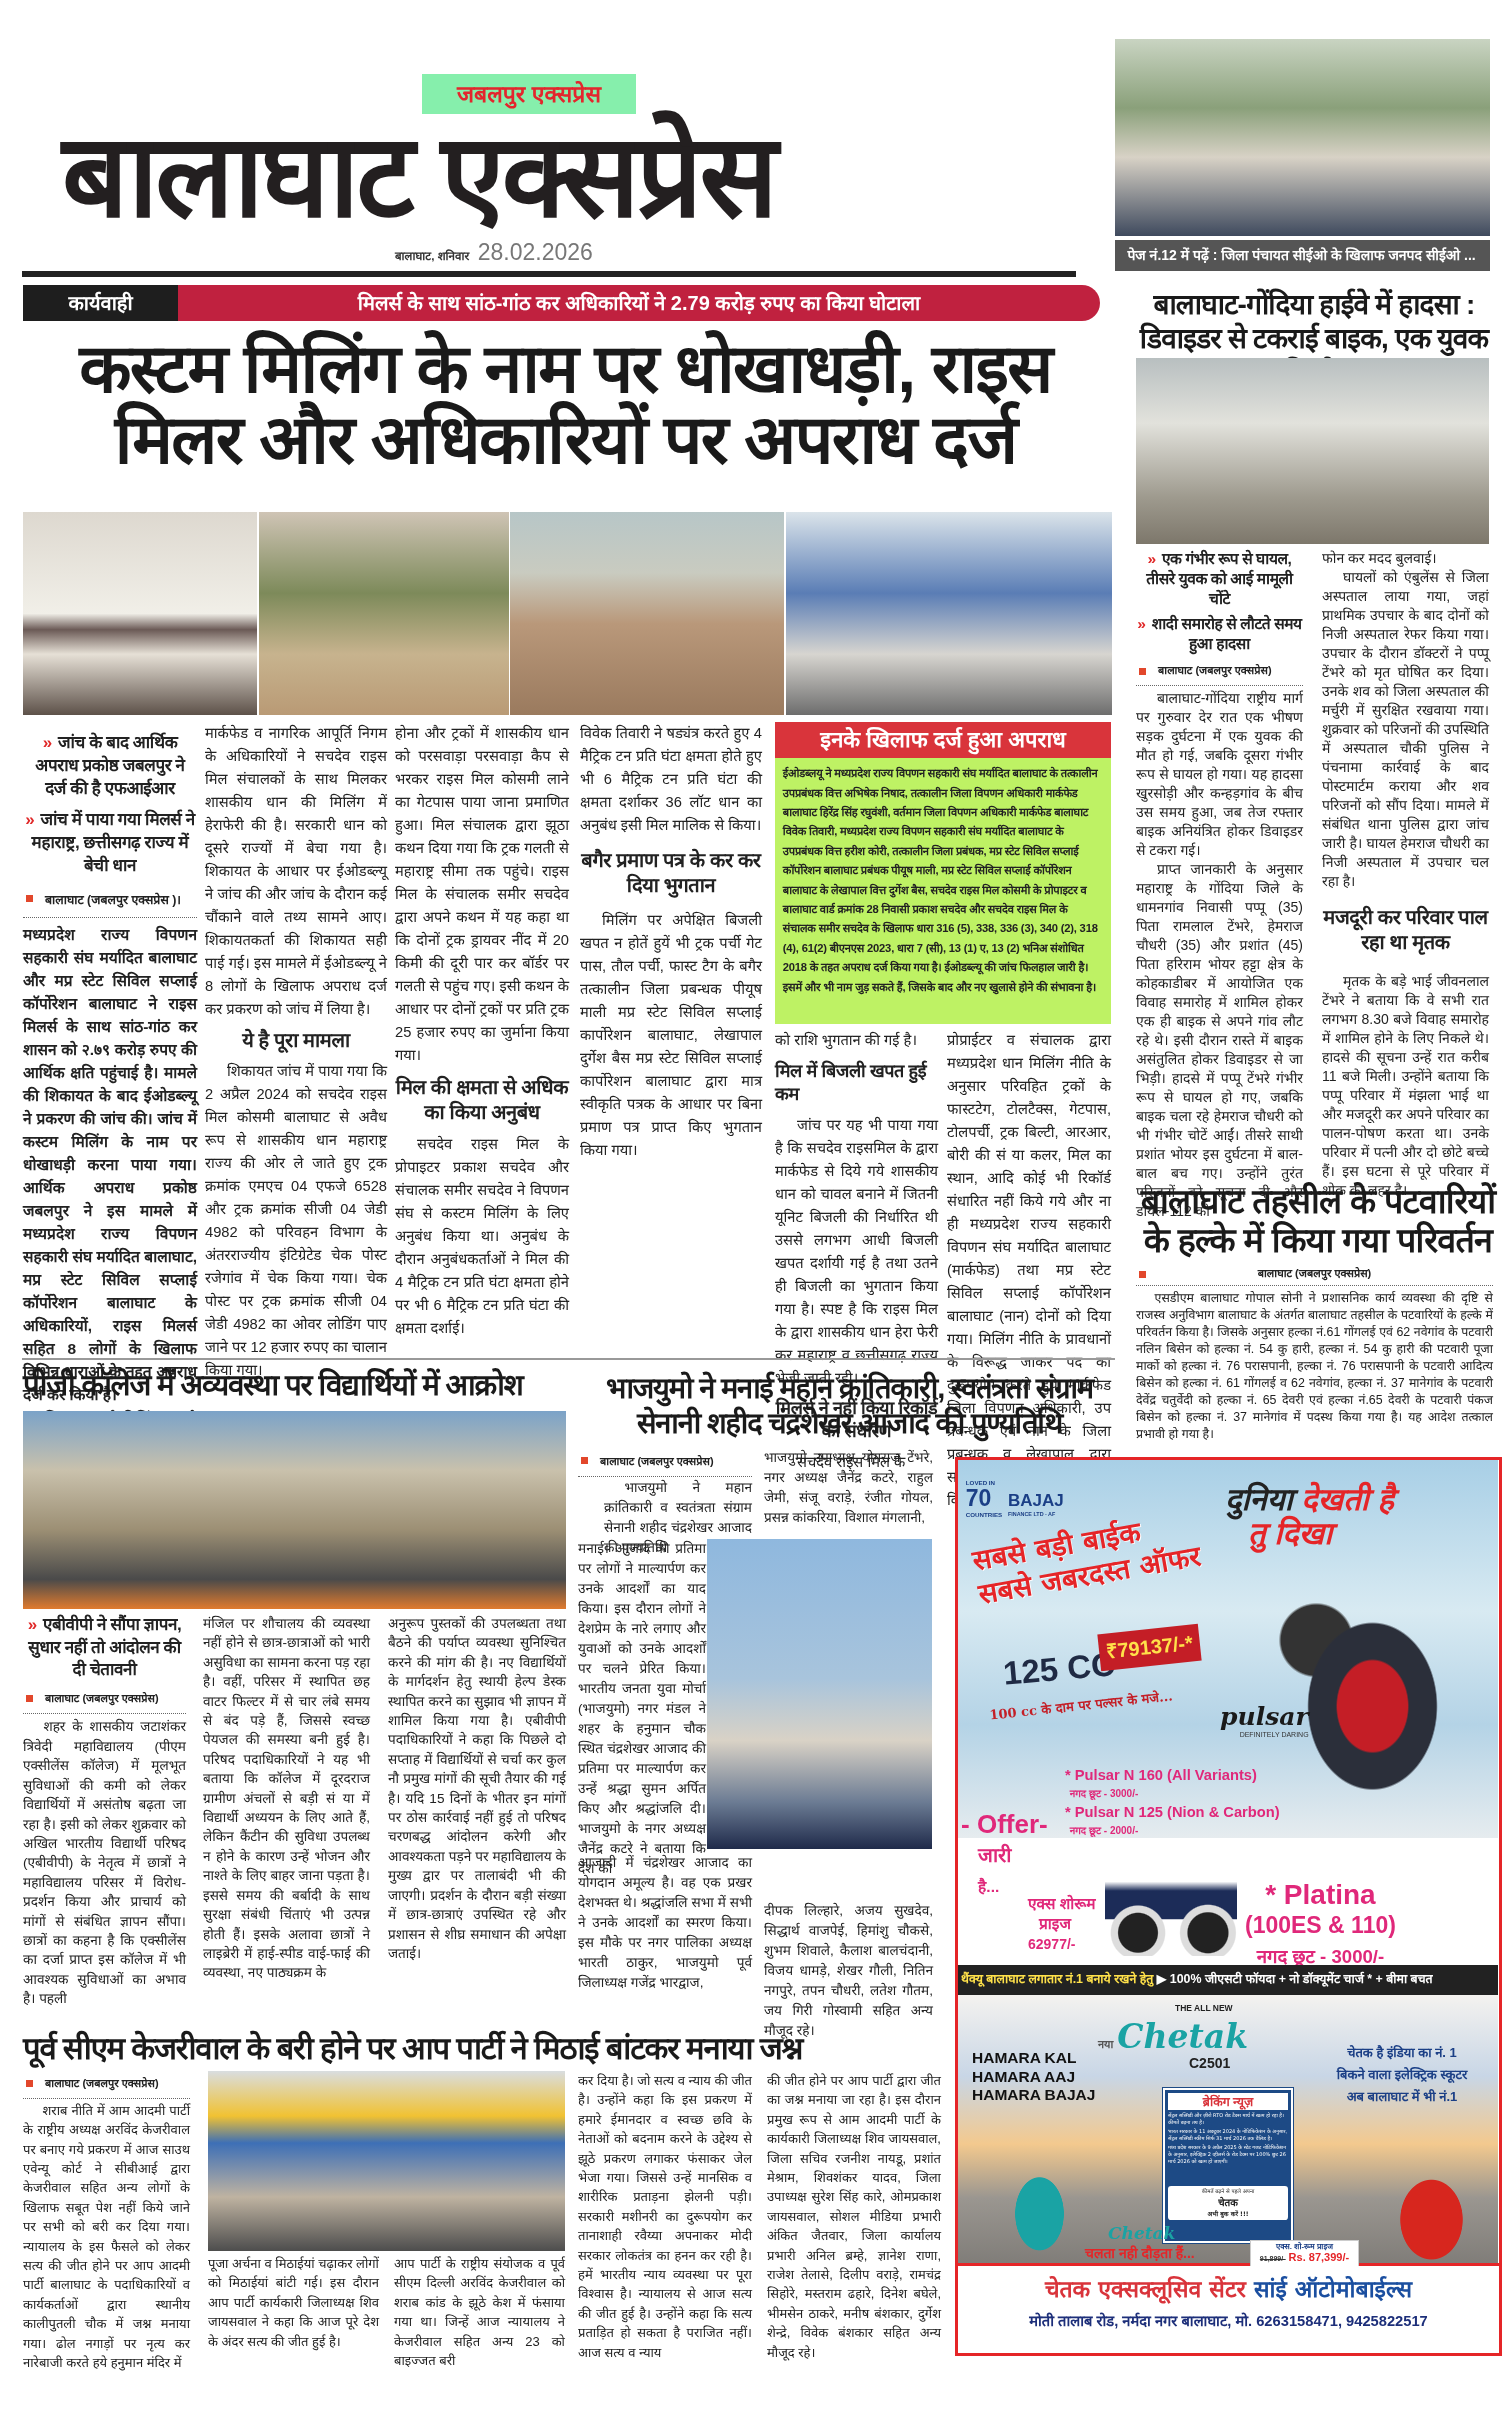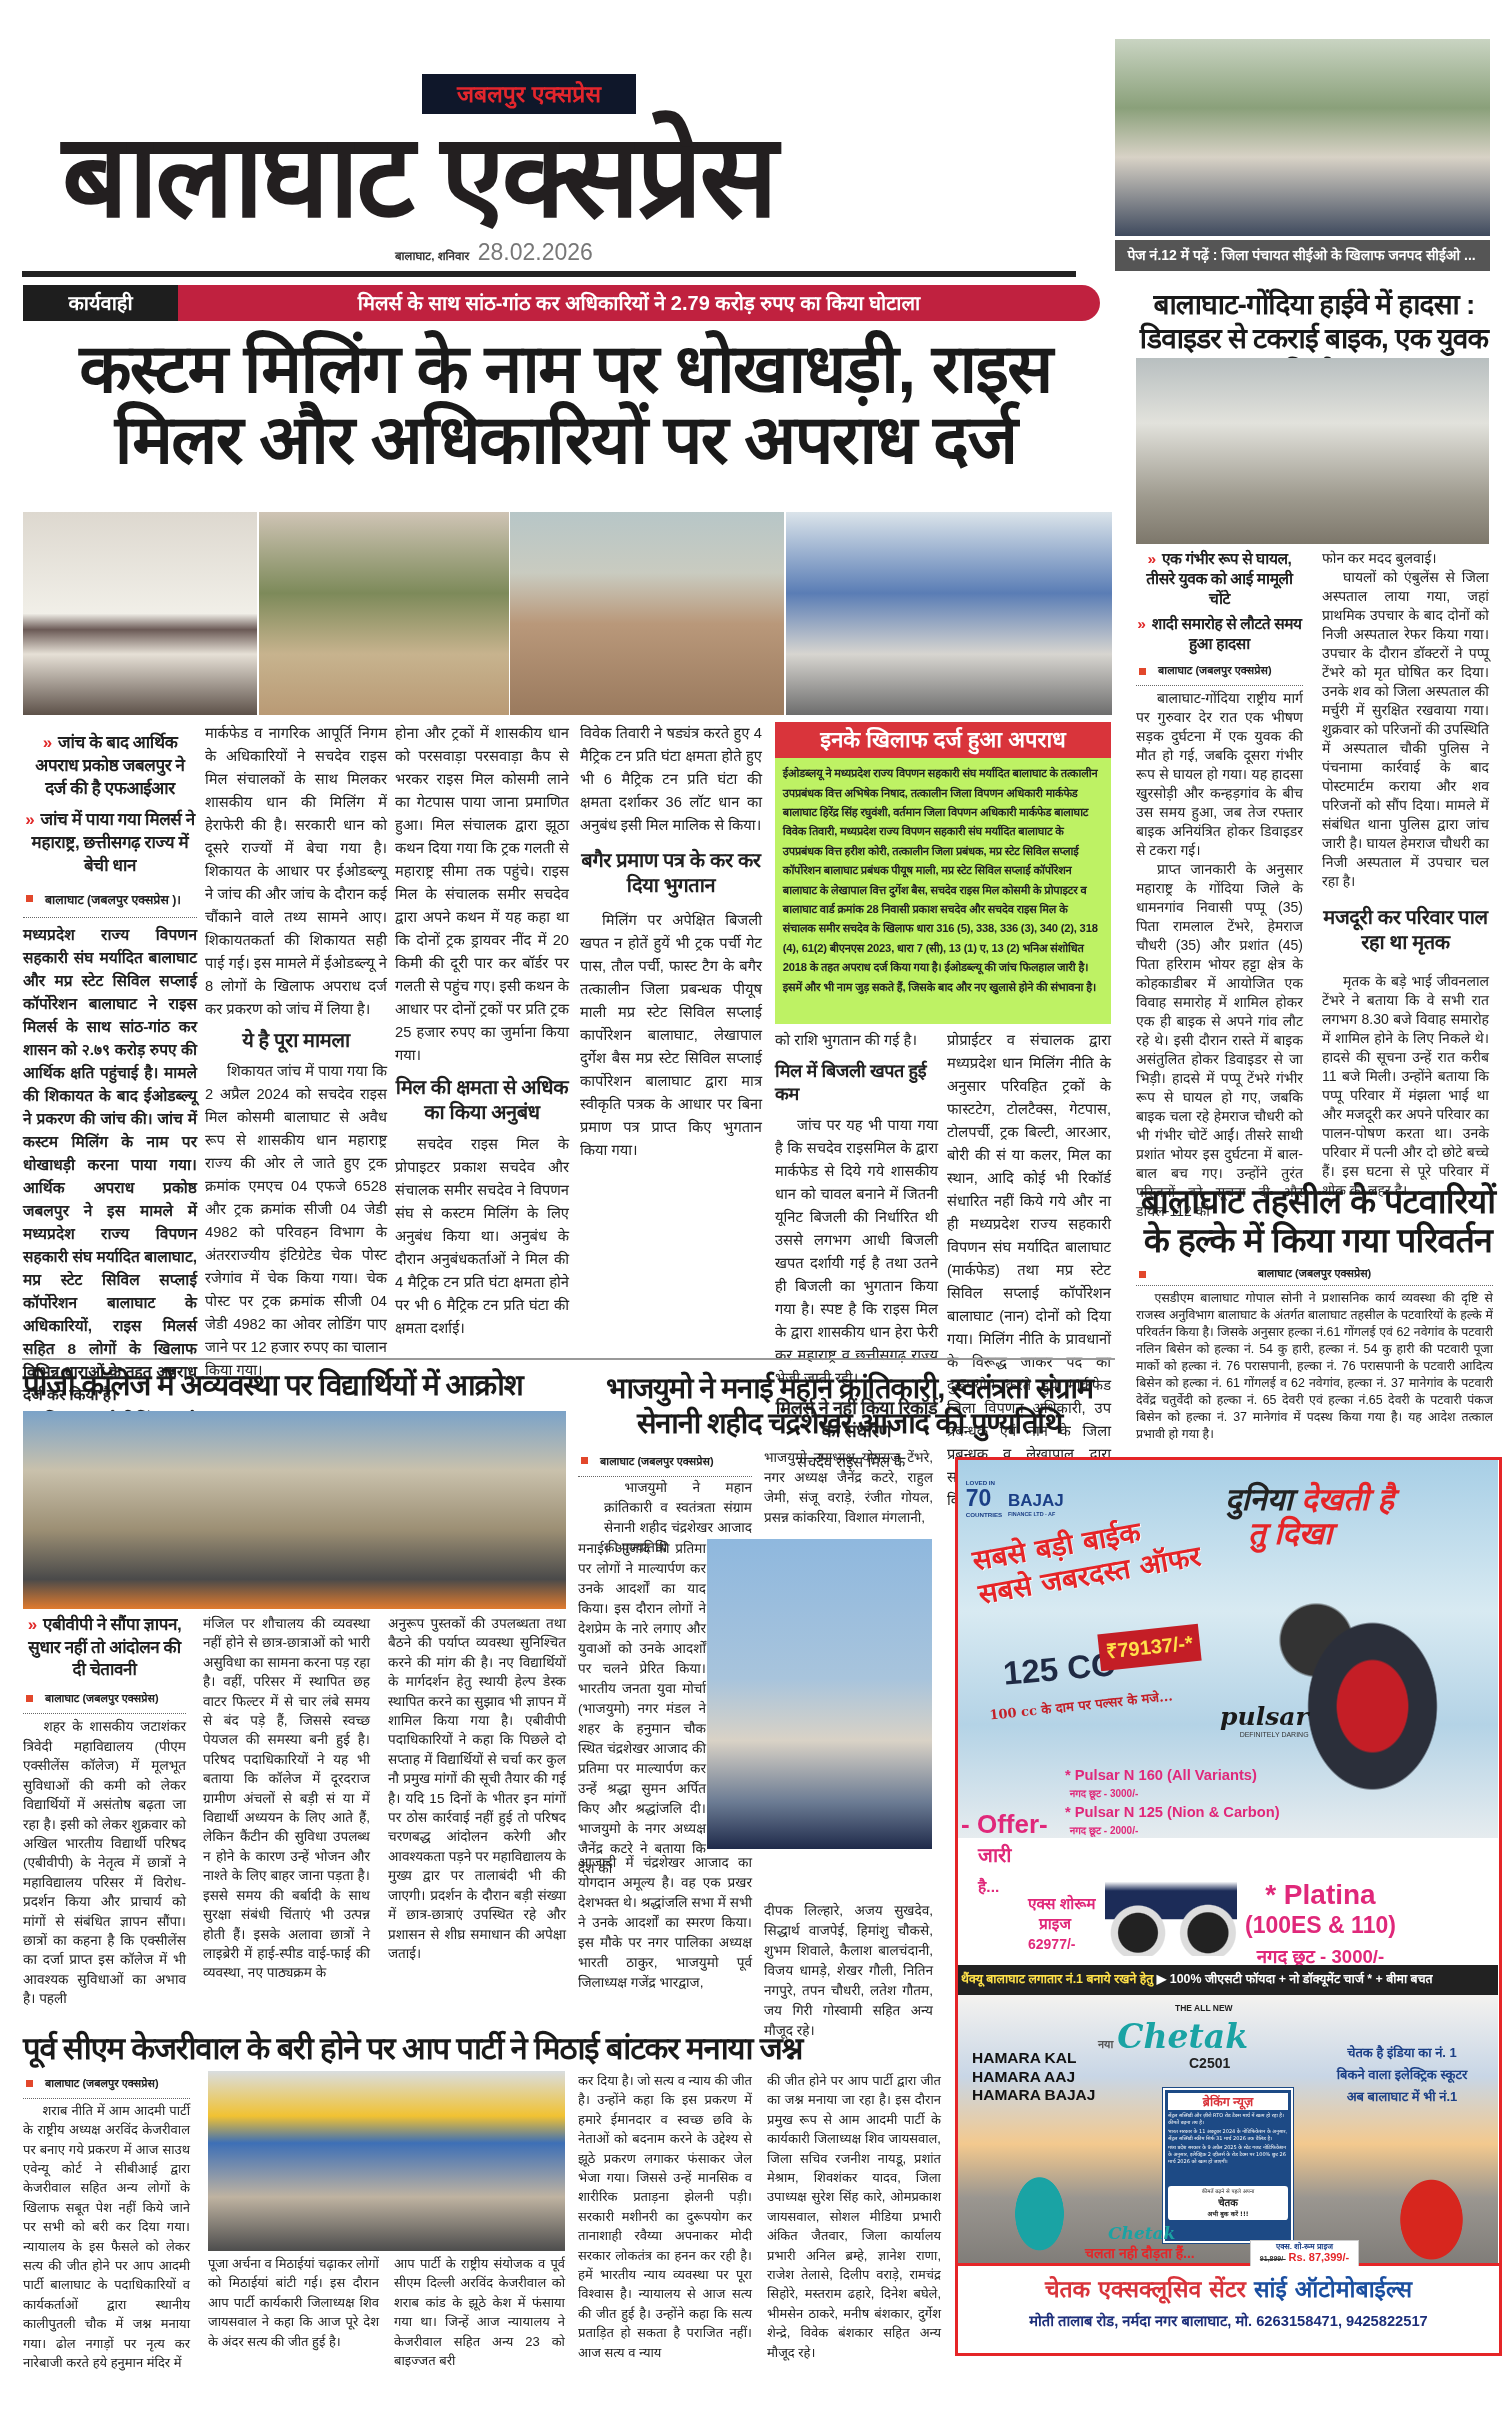--- a/index.html
+++ b/index.html
@@ -12,21 +12,21 @@
 .dateline{font-size:12.4px;font-weight:bold;border-bottom:1.6px dotted #666;padding:3.1px 0 4.7px 22px;position:relative;font-family:"Liberation Sans",sans-serif}
 .dateline:before{content:"";position:absolute;left:3.1px;top:9.3px;width:7px;height:7px;background:#e2472b}
 .chev{color:#e02929;font-weight:bold;margin-right:6.2px}
 .rule{position:absolute;height:7.8px;background:#222}
 .hl{font-family:"Liberation Sans",sans-serif;font-weight:bold;color:#1a1a1a;letter-spacing:-1.6px;line-height:1.05}
 </style>
 </head>
 <body>
 
 <div class="abs" style="left:0;top:0;width:1116px;height:267px;">
-  <div class="abs" style="left:422px;top:74px;width:214px;height:40px;background:#0f172a;text-align:center;">
+  <div class="abs" style="left:422px;top:74px;width:214px;height:40px;background:#86efac;text-align:center;">
     <span style="font:bold 23px 'Liberation Sans',sans-serif;color:#e3262d;line-height:40px;">जबलपुर एक्सप्रेस</span>
   </div>
   <div class="abs hl" style="left:62px;top:116px;width:845px;font-size:116px;letter-spacing:-3.1px;color:#231f20;white-space:nowrap;">बालाघाट एक्सप्रेस</div>
   <div class="abs" style="left:395px;top:239px;white-space:nowrap;">
     <span style="font:bold 11.6px 'Liberation Sans',sans-serif;color:#333;">बालाघाट, शनिवार</span>
     <span style="font:23px 'Liberation Sans',sans-serif;color:#777;margin-left:4.7px;">28.02.2026</span>
   </div>
 </div>
 
 <div class="photo" style="left:1115px;top:39px;width:375px;height:197px;background:linear-gradient(180deg,#c9d4c2 0%,#8aa07a 35%,#d8d2c6 60%,#3f4a5e 100%);"></div>

